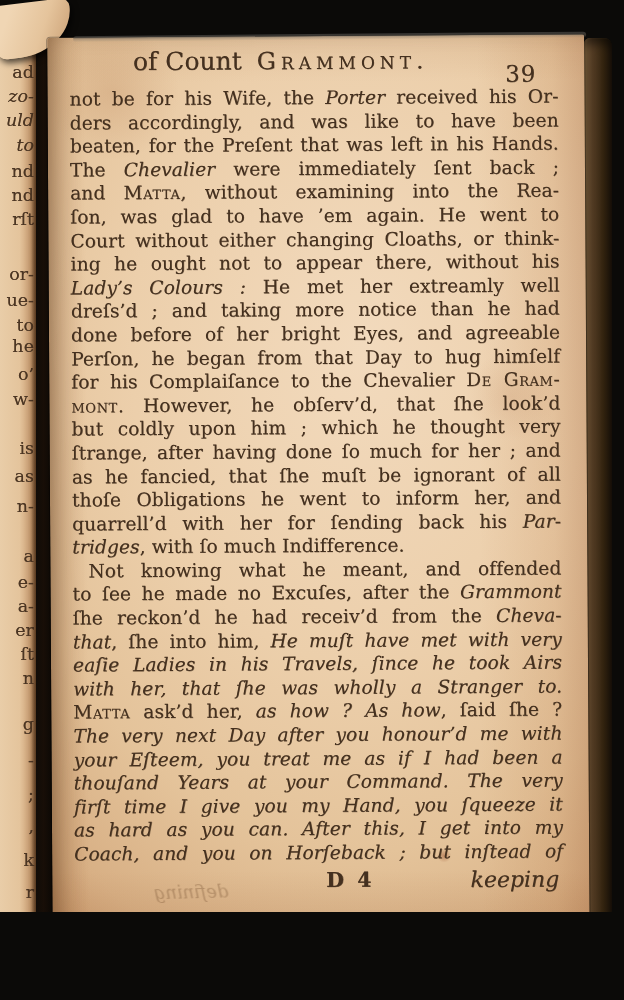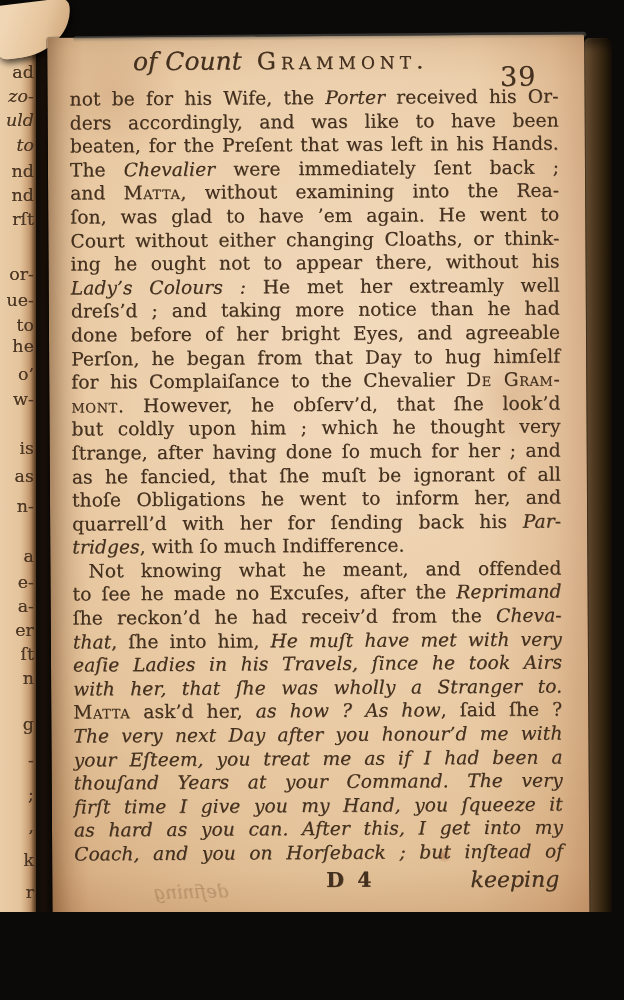--- a/index.html
+++ b/index.html
@@ -42,23 +42,23 @@
           radial-gradient(95% 75% at 58% 34%, #f2dabd 0%, #eccfab 45%, #e4c39a 72%, #d8b085 92%, #cfa276 100%);
         box-shadow:inset 16px 0 24px -12px rgba(75,45,20,.5), 0 0 0 1px rgba(0,0,0,.35);}
   .topedge{position:absolute;top:-2px;left:26px;right:-2px;height:6px;
            background:linear-gradient(180deg,rgba(60,58,55,.9) 0%,rgba(130,120,105,.4) 55%,rgba(130,120,105,0) 100%);
            transform:rotate(-.15deg);border-radius:3px;}
 
   
   .header{position:absolute;top:10px;left:0;width:100%;text-align:center;
           white-space:nowrap;padding-right:70px;box-sizing:border-box;
           text-shadow:.3px .3px .6px rgba(55,35,18,.55);}
-  .header .pre{font-style:italic;font-size:25px;}
+  .header .pre{font-size:25px;}
   .hdr-caps{font-variant:small-caps;font-size:24px;letter-spacing:5px;margin-left:10px;}
-  .pagenum{position:absolute;top:26px;right:48px;font-size:27px;letter-spacing:1px;
+  .pagenum{position:absolute;top:26px;right:48px;font-size:23px;letter-spacing:1px;
            text-shadow:.3px .3px .6px rgba(55,35,18,.55);}
 
   
   .bodytext{position:absolute;left:22px;top:50px;width:489px;
             font-size:18.6px;line-height:23.6px;letter-spacing:.1px;
             text-shadow:.35px .35px .55px rgba(55,35,18,.5);}
   .line{text-align:justify;text-align-last:justify;white-space:normal;}
   .line.no-j{text-align-last:left;}
   .line.indent{text-indent:16px;}
   .r{font-style:normal;}
@@ -153,21 +153,21 @@
         <div class="line"><span class="r">Perſon, he began from that Day to hug himſelf</span></div>
         <div class="line"><span class="r">for his Complaiſance to the Chevalier </span><span class="sc">De Gram-</span></div>
         <div class="line"><span class="sc">mont.</span><span class="r"> However, he obſerv’d, that ſhe look’d</span></div>
         <div class="line"><span class="r">but coldly upon him ; which he thought very</span></div>
         <div class="line"><span class="r">ſtrange, after having done ſo much for her ; and</span></div>
         <div class="line"><span class="r">as he fancied, that ſhe muſt be ignorant of all</span></div>
         <div class="line"><span class="r">thoſe Obligations he went to inform her, and</span></div>
         <div class="line"><span class="r">quarrell’d with her for ſending back his </span><span class="i">Par-</span></div>
         <div class="line no-j"><span class="i">tridges</span><span class="r">, with ſo much Indifference.</span></div>
         <div class="line indent"><span class="r">Not knowing what he meant, and offended</span></div>
-        <div class="line"><span class="r">to ſee he made no Excuſes, after the </span><span class="i">Reprimand</span></div>
+        <div class="line"><span class="r">to ſee he made no Excuſes, after the </span><span class="i">Grammont</span></div>
         <div class="line"><span class="r">ſhe reckon’d he had receiv’d from the </span><span class="i">Cheva-</span></div>
         <div class="line"><span class="i">that</span><span class="r">, ſhe into him, </span><span class="i">He muſt have met with very</span></div>
         <div class="line"><span class="i">eaſie Ladies in his Travels, ſince he took Airs</span></div>
         <div class="line"><span class="i">with her, that ſhe was wholly a Stranger to.</span></div>
         <div class="line"><span class="sc">Matta</span><span class="r"> ask’d her, </span><span class="i">as how ? As how</span><span class="r">, ſaid ſhe ?</span></div>
         <div class="line"><span class="i">The very next Day after you honour’d me with</span></div>
         <div class="line"><span class="i">your Eſteem, you treat me as if I had been a</span></div>
         <div class="line"><span class="i">thouſand Years at your Command. The very</span></div>
         <div class="line"><span class="i">firſt time I give you my Hand, you ſqueeze it</span></div>
         <div class="line"><span class="i">as hard as you can. After this, I get into my</span></div>

